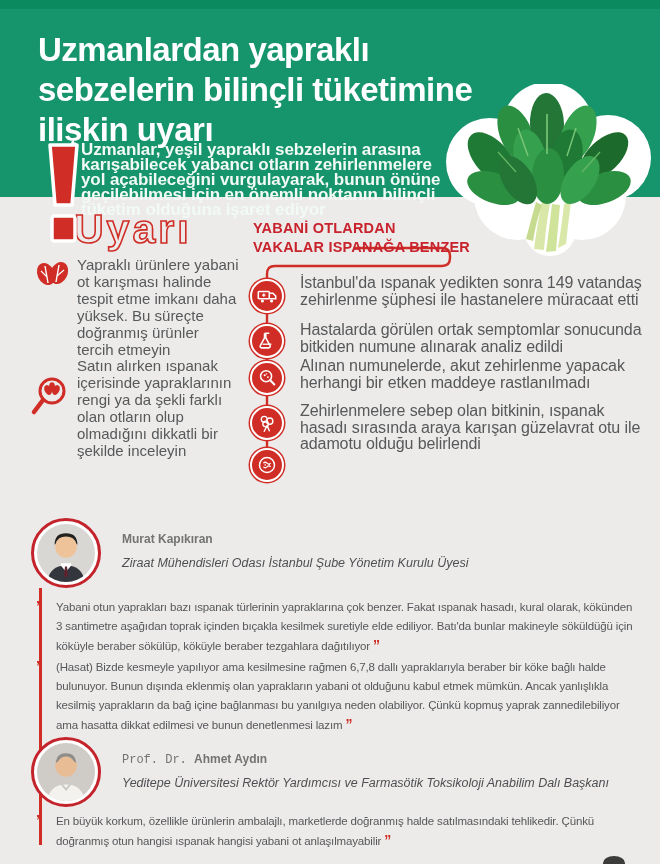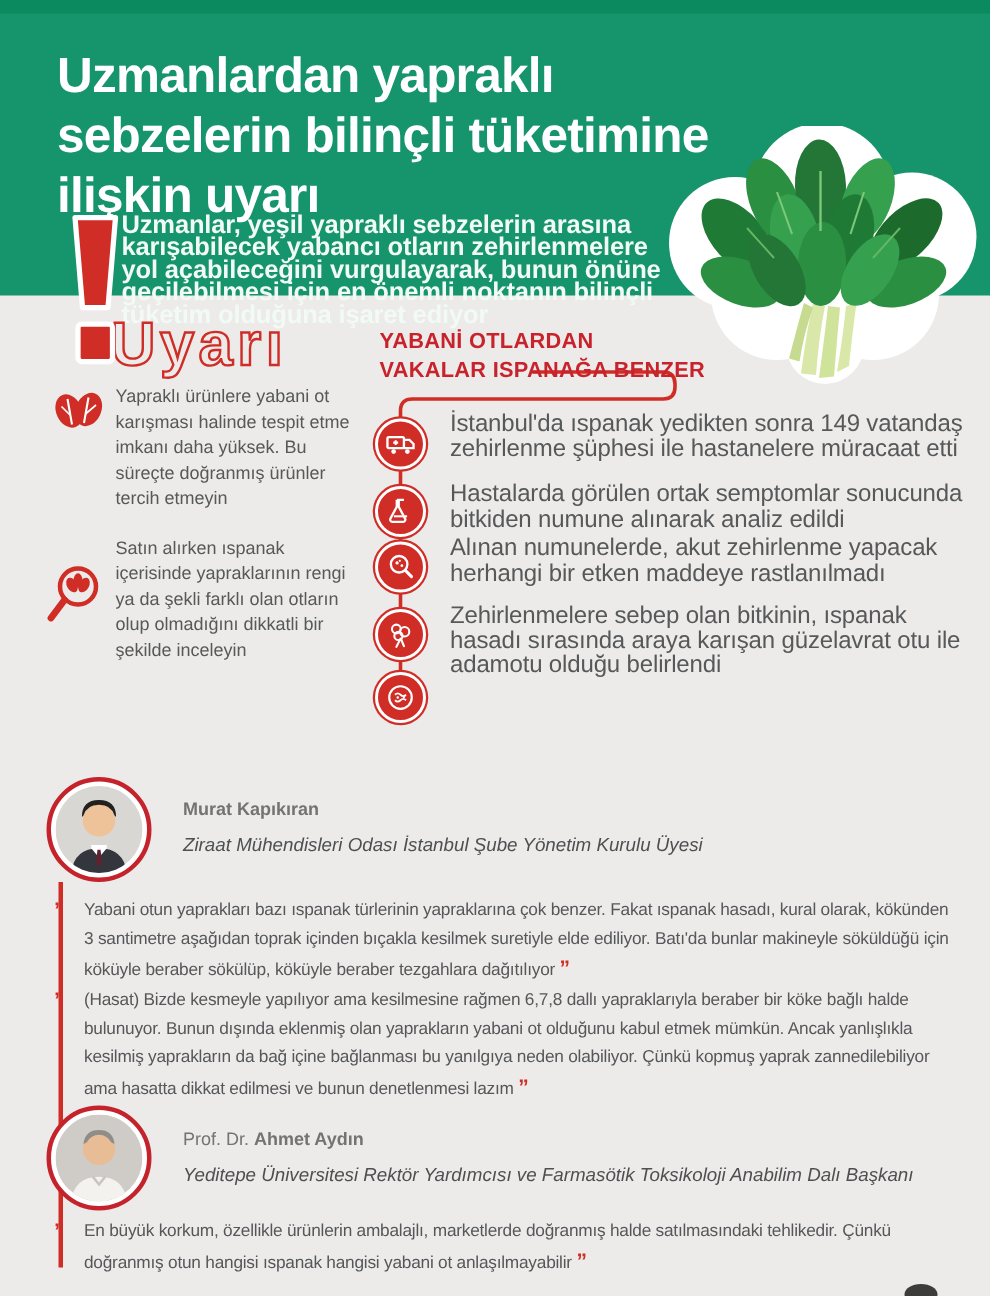--- a/index.html
+++ b/index.html
@@ -13,41 +13,41 @@
          font-weight:bold;letter-spacing:-0.5px;z-index:3;}
   .intro{position:absolute;top:142px;left:81px;width:372px;color:#f2faf6;font-size:17px;
          line-height:15px;font-weight:bold;letter-spacing:-0.1px;z-index:3;}
   .spinach{position:absolute;top:84px;left:446px;z-index:4;}
 
   
   .excl{position:absolute;top:142px;left:42px;z-index:5;}
   .uyari{position:absolute;top:206px;left:74px;font-size:41px;font-weight:800;letter-spacing:3px;
          color:transparent;-webkit-text-stroke:1.6px #cf2d26;z-index:3;}
   .warn-item-icon{position:absolute;z-index:3;}
-  .warn-text{position:absolute;width:162px;color:#57585a;font-size:12px;line-height:17px;z-index:3;}
+  .warn-text{position:absolute;width:162px;color:#57585a;font-size:15px;line-height:17px;z-index:3;}
   .warn-text-1{top:256px;left:77px;}
   .warn-text-2{top:357px;left:77px;}
 
   
   .cases-heading{position:absolute;top:219px;left:253px;color:#c8232c;font-size:14.5px;
          line-height:19px;font-weight:bold;letter-spacing:0.2px;z-index:3;}
   .connector{position:absolute;top:240px;left:253px;z-index:2;}
   .case-circle{position:absolute;left:250px;width:30px;height:30px;border-radius:50%;
          background:#cf2d26;border:2px solid #fff;box-shadow:0 0 0 1.5px #cf2d26;
          display:flex;align-items:center;justify-content:center;z-index:3;}
   .case-text{position:absolute;left:300px;width:350px;color:#57585a;font-size:16px;
          line-height:16.5px;letter-spacing:-0.1px;z-index:3;}
 
   
   .expert-line{position:absolute;left:39px;top:588px;width:2.5px;height:257px;background:#cf2d26;z-index:1;}
   .photo{position:absolute;left:31px;width:70px;height:70px;box-sizing:border-box;border-radius:50%;
          background:#fff;border:3px solid #c4232b;display:flex;align-items:center;justify-content:center;z-index:2;}
   .photo svg{border-radius:50%;}
   .expert-name{position:absolute;left:122px;color:#737373;font-size:12px;z-index:3;}
-  .expert-name .prefix{font-weight:normal;}
+  .expert-name .prefix{font-weight:normal;font-family:Liberation Mono, monospace;}
   .expert-name .strong{font-weight:bold;}
   .expert-title{position:absolute;left:122px;color:#4e4f52;font-size:12.5px;font-style:italic;z-index:3;}
   .quote{position:absolute;left:36px;width:600px;padding-left:20px;box-sizing:border-box;
          color:#56575a;font-size:11.5px;line-height:19px;letter-spacing:-0.15px;z-index:3;}
   .qm{color:#cf2d26;font-weight:bold;font-size:14px;letter-spacing:-1px;}
   .qm-open{position:absolute;left:0;top:-1px;}
   .bottom-logo{position:absolute;left:603px;top:856px;width:22px;height:14px;border-radius:50%;
          background:#3c3c3a;z-index:3;}
 </style>
 </head>

